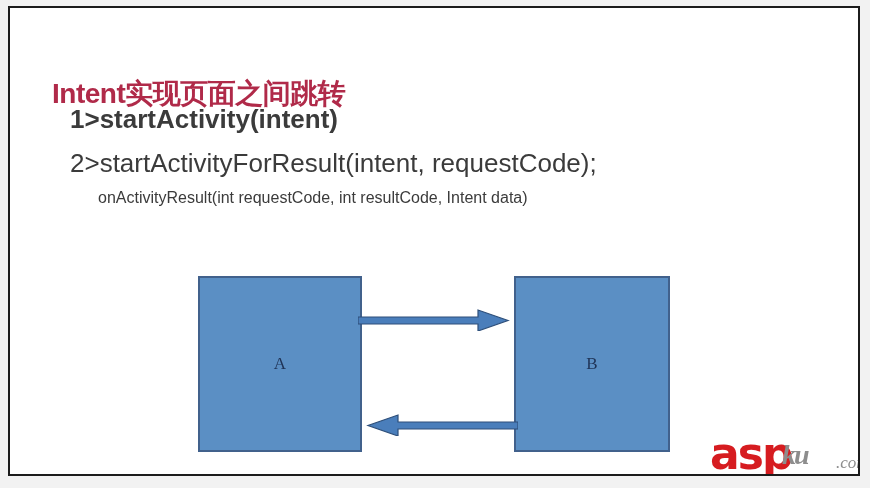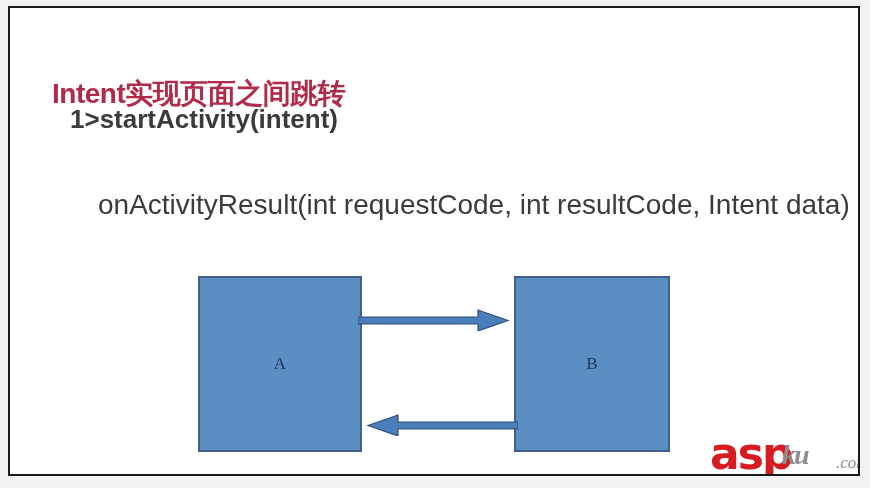--- a/index.html
+++ b/index.html
@@ -52,21 +52,21 @@
   
   .body-line {
     position: absolute;
     font-size: 26px;
     color: #3b3b3b;
     white-space: nowrap;
     font-family: "Liberation Sans", sans-serif;
   }
   #body-line-1 { left: 60px;  top: 96px; font-weight: bold;  }
   #body-line-2 { left: 60px;  top: 140px; }
-  #body-line-3 { left: 88px;  top: 181px; font-size: 28px; }
+  #body-line-3 { left: 88px;  top: 181px; font-size: 16px; }
   #body-line-4 { left: 88px;  top: 218px; font-size: 24px; }
 
   
   #diagram {
     position: absolute;
     left: 0;
     top: 0;
     width: 852px;
     height: 470px;
   }
@@ -174,20 +174,21 @@
 </head>
 <body>
 
 <div id="slide-frame">
   <div id="slide">
 
     <div id="slide-title">Intent实现页面之间跳转</div>
 
     <div class="body-line" id="body-line-1">1&gt;startActivity(intent)</div>
 
+    <div class="body-line" id="body-line-2">2&gt;startActivityForResult(intent, requestCode);</div>
 
     <div class="body-line" id="body-line-3">onActivityResult(int requestCode, int resultCode, Intent data)</div>
 
 
     <div id="diagram">
 
       <div class="node-box" id="node-a">
         <span class="node-label">A</span>
       </div>
 

